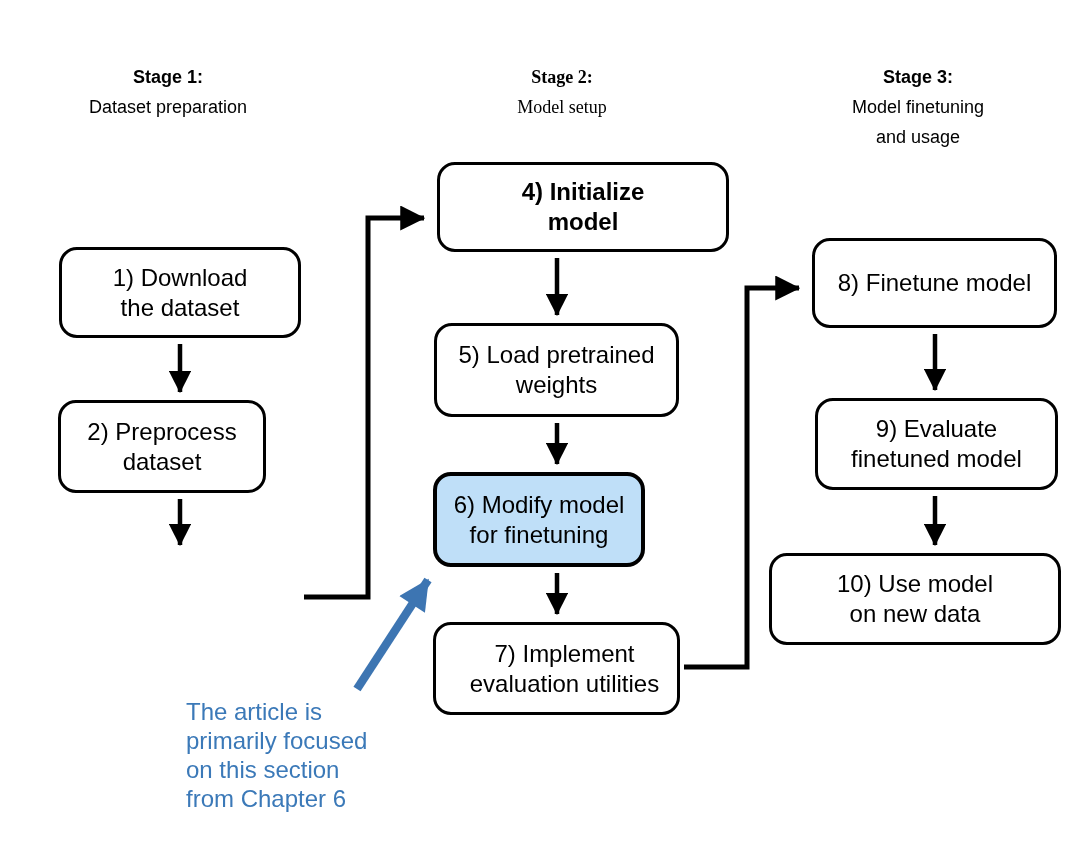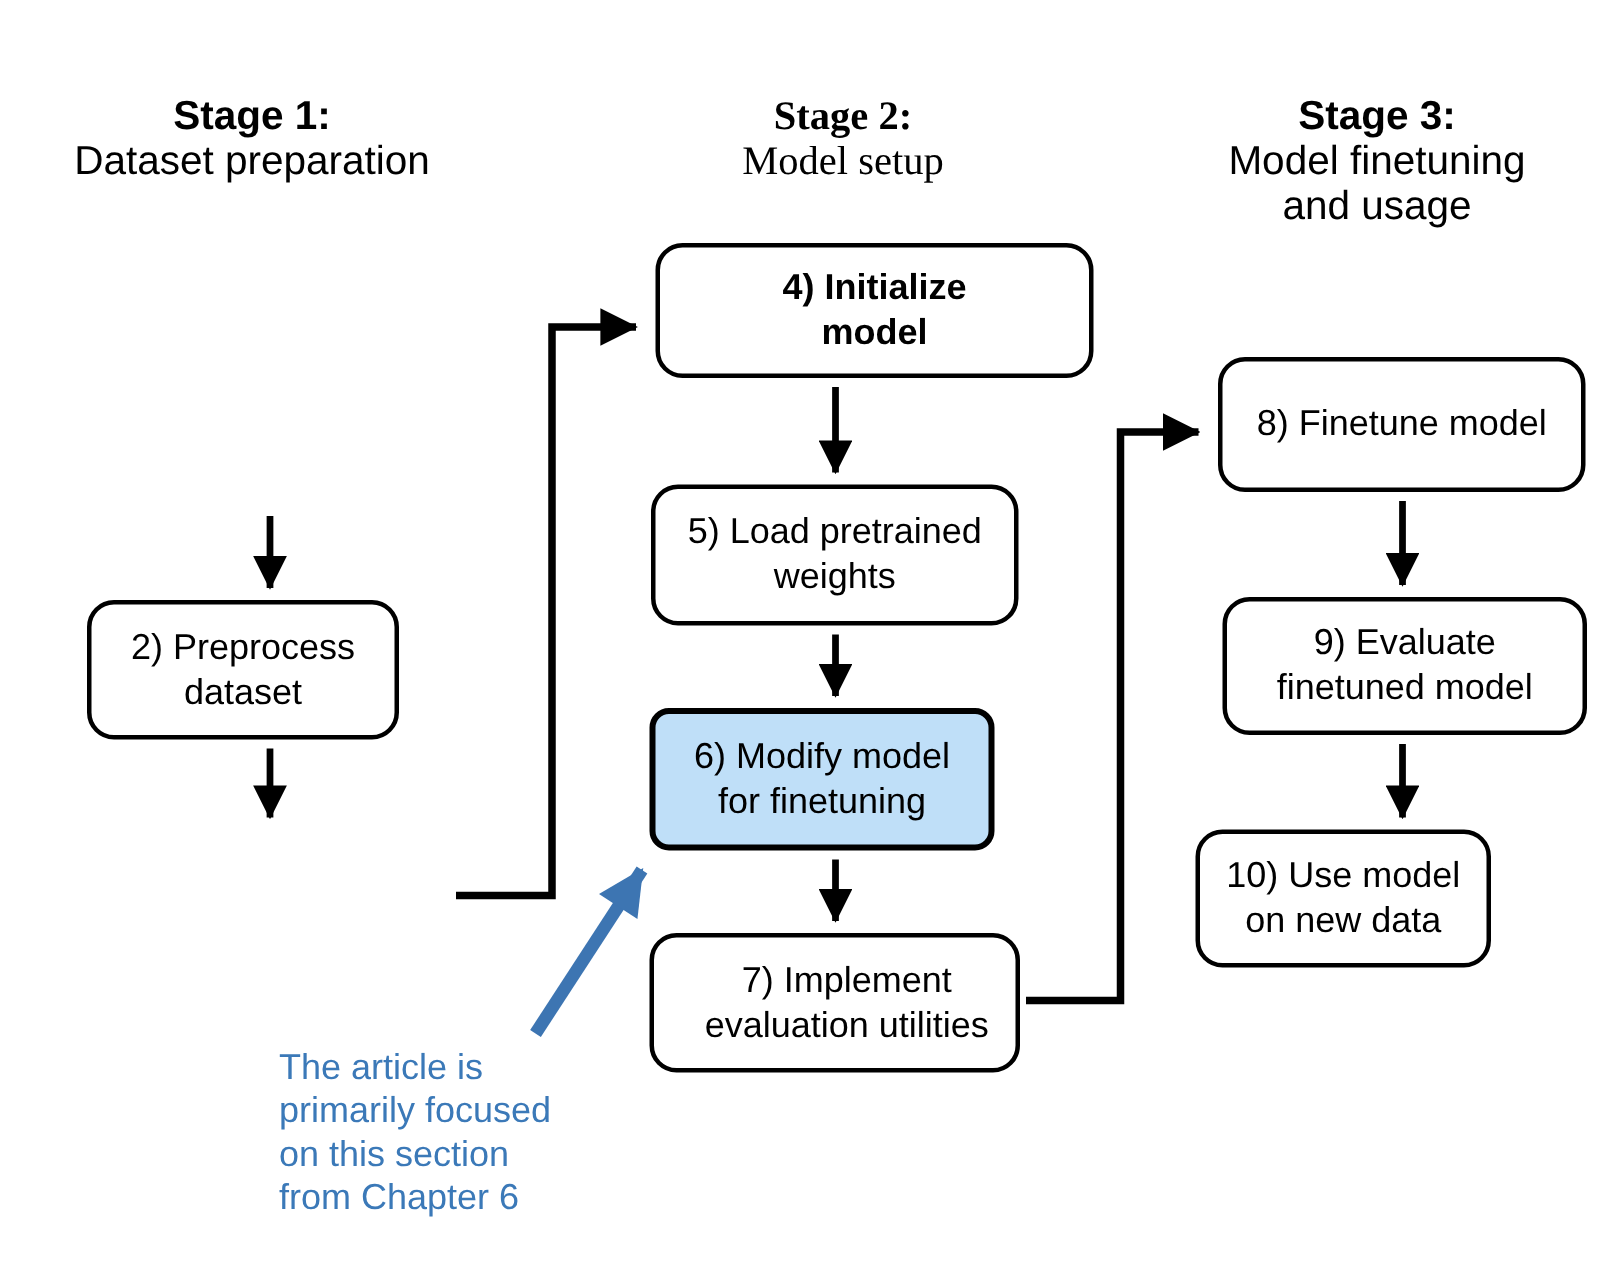--- a/index.html
+++ b/index.html
@@ -21,21 +21,21 @@
     background: var(--background);
     font-family: "Liberation Sans", sans-serif;
     color: var(--text);
     overflow: hidden;
   }
   .stage-header {
     position: absolute;
     width: 320px;
     text-align: center;
     line-height: 30px;
-    font-size: 27px;
+    font-size: 18px;
   }
   .stage-title { font-weight: bold; white-space: pre-line; }
   .stage-subtitle { font-weight: normal; white-space: pre-line; }
   .flow-box {
     position: absolute;
     border: 3px solid var(--box-border);
     border-radius: 18px;
     background: var(--box-fill);
     display: flex;
     align-items: center;
@@ -95,50 +95,54 @@
   <div class="stage-header" style="left:402px; top:62px;font-family:Liberation Serif, serif;">
     <div class="stage-title">Stage 2:</div>
     <div class="stage-subtitle">Model setup</div>
   </div>
   <div class="stage-header" style="left:758px; top:62px;">
     <div class="stage-title">Stage 3:</div>
     <div class="stage-subtitle">Model finetuning
 and usage</div>
   </div>
 
+  <div class="flow-box" style="left:59px; top:247px; width:242px; height:91px;">
+    <span class="box-label">1) Download
+the dataset</span>
+  </div>
   <div class="flow-box" style="left:58px; top:400px; width:208px; height:93px;">
     <span class="box-label">2) Preprocess
 dataset</span>
   </div>
 
   <div class="flow-box" style="left:437px; top:162px; width:292px; height:90px;font-weight:bold;">
     <span class="box-label">4) Initialize
 model</span>
   </div>
   <div class="flow-box" style="left:434px; top:323px; width:245px; height:94px;">
     <span class="box-label">5) Load pretrained
 weights</span>
   </div>
-  <div class="flow-box highlighted" style="left:433px; top:472px; width:230px; height:95px;border-radius:13px;">
+  <div class="flow-box highlighted" style="left:433px; top:472px; width:212px; height:95px;">
     <span class="box-label">6) Modify model
 for finetuning</span>
   </div>
   <div class="flow-box" style="left:433px; top:622px; width:247px; height:93px;padding-left:16px;">
     <span class="box-label">7) Implement
 evaluation utilities</span>
   </div>
 
   <div class="flow-box" style="left:812px; top:238px; width:245px; height:90px;">
     <span class="box-label">8) Finetune model</span>
   </div>
   <div class="flow-box" style="left:815px; top:398px; width:243px; height:92px;">
     <span class="box-label">9) Evaluate
 finetuned model</span>
   </div>
-  <div class="flow-box" style="left:797px; top:553px; width:197px; height:92px;">
+  <div class="flow-box" style="left:769px; top:553px; width:292px; height:92px;">
     <span class="box-label">10) Use model
 on new data</span>
   </div>
 
   <svg class="arrows-layer" viewBox="0 0 1080 857">
     <defs>
       <marker id="headBlack" viewBox="0 0 10 10" refX="9.5" refY="5" markerWidth="5" markerHeight="5" orient="auto-start-reverse">
         <path d="M 0 0 L 10 5 L 0 10 z" class="head-black"></path>
       </marker>
       <marker id="headBlue" viewBox="0 0 10 10" refX="9.5" refY="5" markerWidth="4" markerHeight="3.6" orient="auto-start-reverse">

